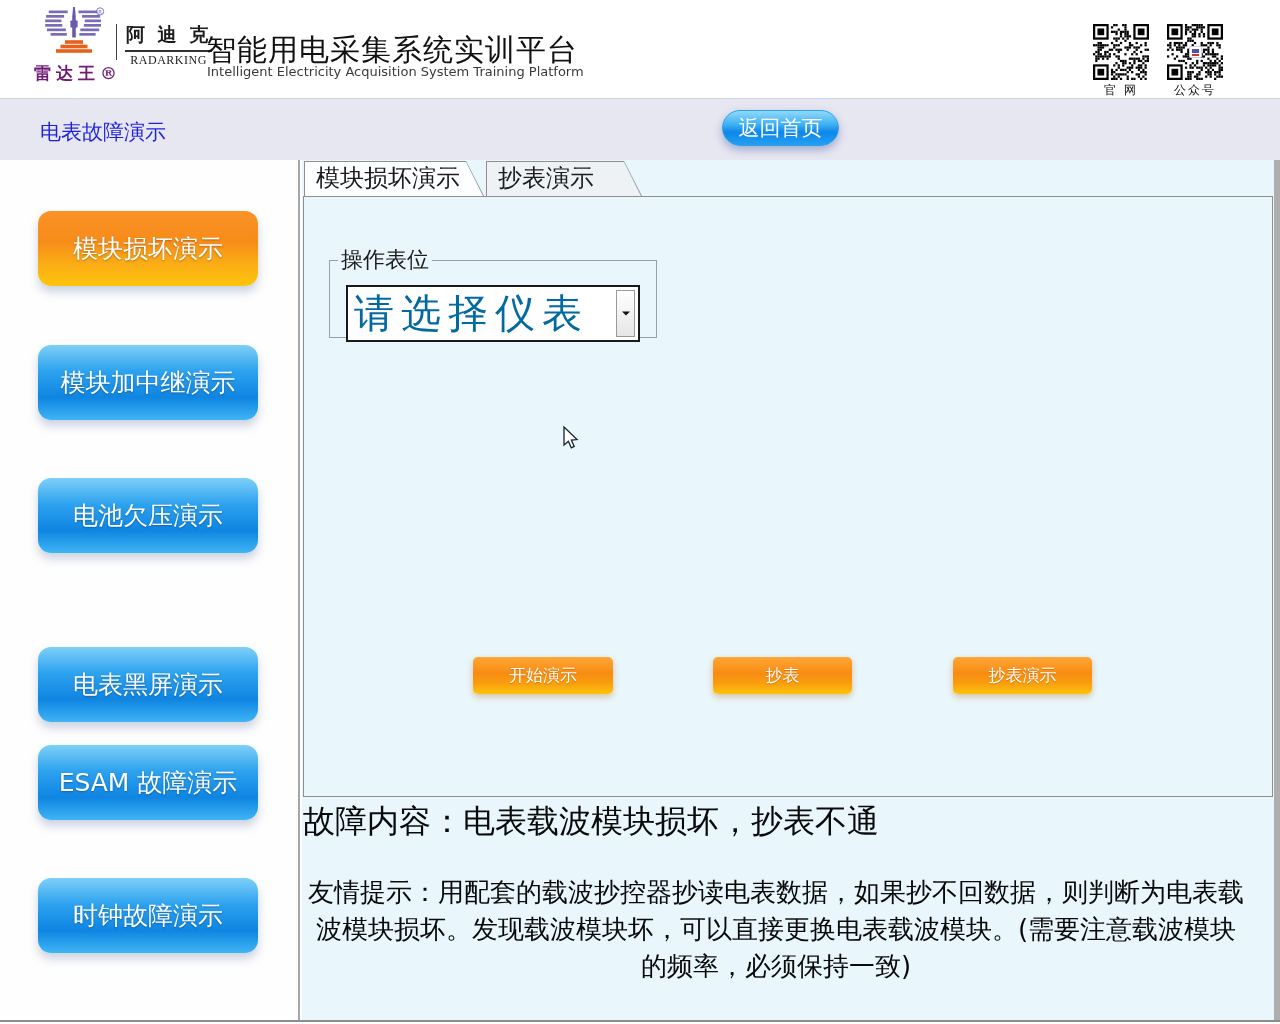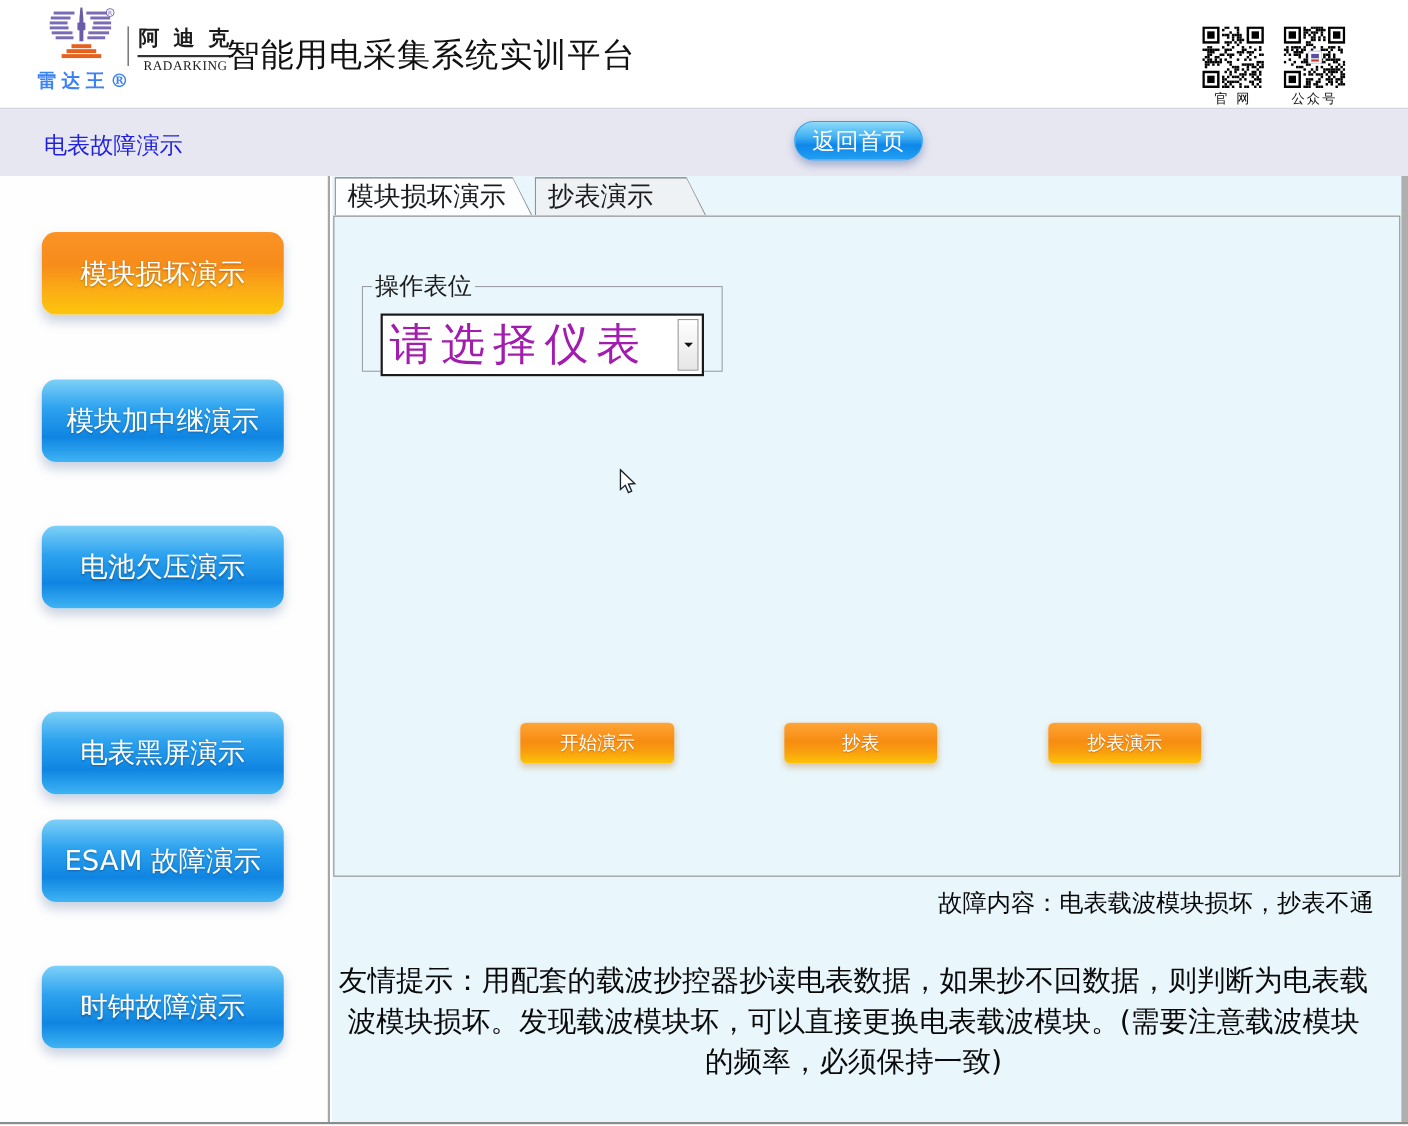--- a/index.html
+++ b/index.html
@@ -4,21 +4,21 @@
 <style>
   * { margin:0; padding:0; box-sizing:border-box; }
   html,body { width:1280px; height:1024px; background:#ffffff; overflow:hidden;
               font-family:"DejaVu Sans","Liberation Sans",sans-serif; position:relative; }
 
   
   .app-header { position:absolute; left:0; top:0; width:1280px; height:98px; background:#ffffff; }
   .logo-icon { position:absolute; left:40px; top:6px; width:68px; height:54px; }
   .logo-cn { position:absolute; left:34px; top:62px; width:88px; text-align:center;
              font-family:"DejaVu Serif","Liberation Serif",serif;
-             font-size:17px; font-weight:bold; letter-spacing:5px; color:#3b82f6; white-space:nowrap; }
+             font-size:17px; font-weight:bold; letter-spacing:5px; color:#701a75; white-space:nowrap; }
   .brand-divider { position:absolute; left:116px; top:24px; width:1px; height:36px; background:#444; }
   .company-block { position:absolute; left:125px; top:22px; text-align:center; }
   .company-cn { font-family:"DejaVu Serif","Liberation Serif",serif; font-size:19px; font-weight:bold;
                 color:#1c1c1c; letter-spacing:3px; border-bottom:2px solid #333; padding:0 1px 2px; white-space:nowrap; }
   .company-en { font-family:Liberation Serif, serif; font-size:12px; color:#1c1c1c;
                 letter-spacing:0.5px; margin-top:1px; }
   .platform-title { position:absolute; left:206px; top:30px; font-size:30px; font-weight:normal;
                     color:#111; letter-spacing:1px; white-space:nowrap; }
   .platform-subtitle { position:absolute; left:207px; top:64px; font-size:13px; color:#3a3a3a; white-space:nowrap; }
   .qr-box { position:absolute; top:24px; width:58px; text-align:center; }
@@ -71,39 +71,39 @@
   
   .panel { position:absolute; left:1px; top:36px; width:970px; height:601px;
            border:1px solid #8f8f8f; background:#e9f6fb; }
   .meter-fieldset { position:absolute; left:25px; top:48px; width:328px; height:93px;
                     border:1px solid #9aa0a6; background:transparent; }
   .meter-fieldset legend { font-family:"DejaVu Serif","Liberation Serif",serif; font-size:22px;
                            color:#1c1c1c; margin-left:8px; padding:0 3px; }
   .meter-select { position:absolute; left:16px; top:10px; width:294px; height:57px; background:#fff;
                   border:2px solid #1a1a1a; cursor:pointer; }
   .meter-select-value { font-family:"DejaVu Serif","Liberation Serif",serif; font-size:40px;
-                        color:#a21caf; line-height:52px; padding-left:6px; letter-spacing:7px; white-space:nowrap; }
+                        color:#0369a1; line-height:52px; padding-left:6px; letter-spacing:7px; white-space:nowrap; }
   .select-arrow-btn { position:absolute; right:3px; top:3px; width:19px; height:47px;
                       background:linear-gradient(180deg,#ffffff,#e6e6e6); border:1px solid #9a9a9a; }
   .select-arrow-btn .tri { position:absolute; left:50%; top:50%; transform:translate(-50%,-30%);
                       width:0; height:0; border:4px solid transparent; border-top-color:#111; }
 
   .cursor-svg { position:absolute; left:259px; top:229px; width:18px; height:26px; z-index:5; }
 
   .action-btn { position:absolute; top:460px; height:37px; border-radius:5px; color:#fff; font-size:17px;
                 display:flex; align-items:center; justify-content:center; cursor:pointer; white-space:nowrap;
                 background:linear-gradient(180deg,#ffa637 0%,#f78c12 45%,#f99d0e 70%,#fdc308 100%);
                 box-shadow:0 3px 6px rgba(190,120,40,0.40); text-shadow:0 1px 1px rgba(150,75,0,0.45); }
   .ab-1 { left:169px; width:140px; }
   .ab-2 { left:409px; width:139px; }
   .ab-3 { left:649px; width:139px; }
 
   
   .info-area { position:absolute; left:1px; top:643px; width:946px; color:#0a0a0a; }
-  .fault-line { font-size:22px; line-height:37px;text-align:right; }
+  .fault-line { font-size:32px; line-height:37px; }
   .tip-line { font-size:26px; line-height:37px; margin-top:34px;text-align:center; }
 
   .bottom-line { position:absolute; left:0; top:1020px; width:1280px; height:2px; background:#8c8c8c; }
 </style>
 </head>
 <body>
 
 <div class="app-header">
   <svg class="logo-icon" viewBox="0 0 70 60">
     <g fill="#7a6bb5">
@@ -128,20 +128,21 @@
     <circle cx="64" cy="6" r="4" fill="none" stroke="#7a6bb5" stroke-width="1"></circle>
     <text x="64" y="8.5" font-size="6" text-anchor="middle" fill="#7a6bb5">R</text>
   </svg>
   <div class="logo-cn">雷达王®</div>
   <div class="brand-divider"></div>
   <div class="company-block">
     <div class="company-cn">阿 迪 克</div>
     <div class="company-en">RADARKING</div>
   </div>
   <div class="platform-title">智能用电采集系统实训平台</div>
+  <div class="platform-subtitle">Intelligent Electricity Acquisition System Training Platform</div>
 
   <div class="qr-box qr-1">
     <svg class="qr-pattern" viewBox="0 0 25 25" fill="#000">
         <rect x="9" y="0" width="1" height="1"></rect>
         <rect x="10" y="0" width="1" height="1"></rect>
         <rect x="13" y="0" width="1" height="1"></rect>
         <rect x="14" y="0" width="1" height="1"></rect>
         <rect x="8" y="1" width="1" height="1"></rect>
         <rect x="14" y="1" width="1" height="1"></rect>
         <rect x="11" y="2" width="1" height="1"></rect>

